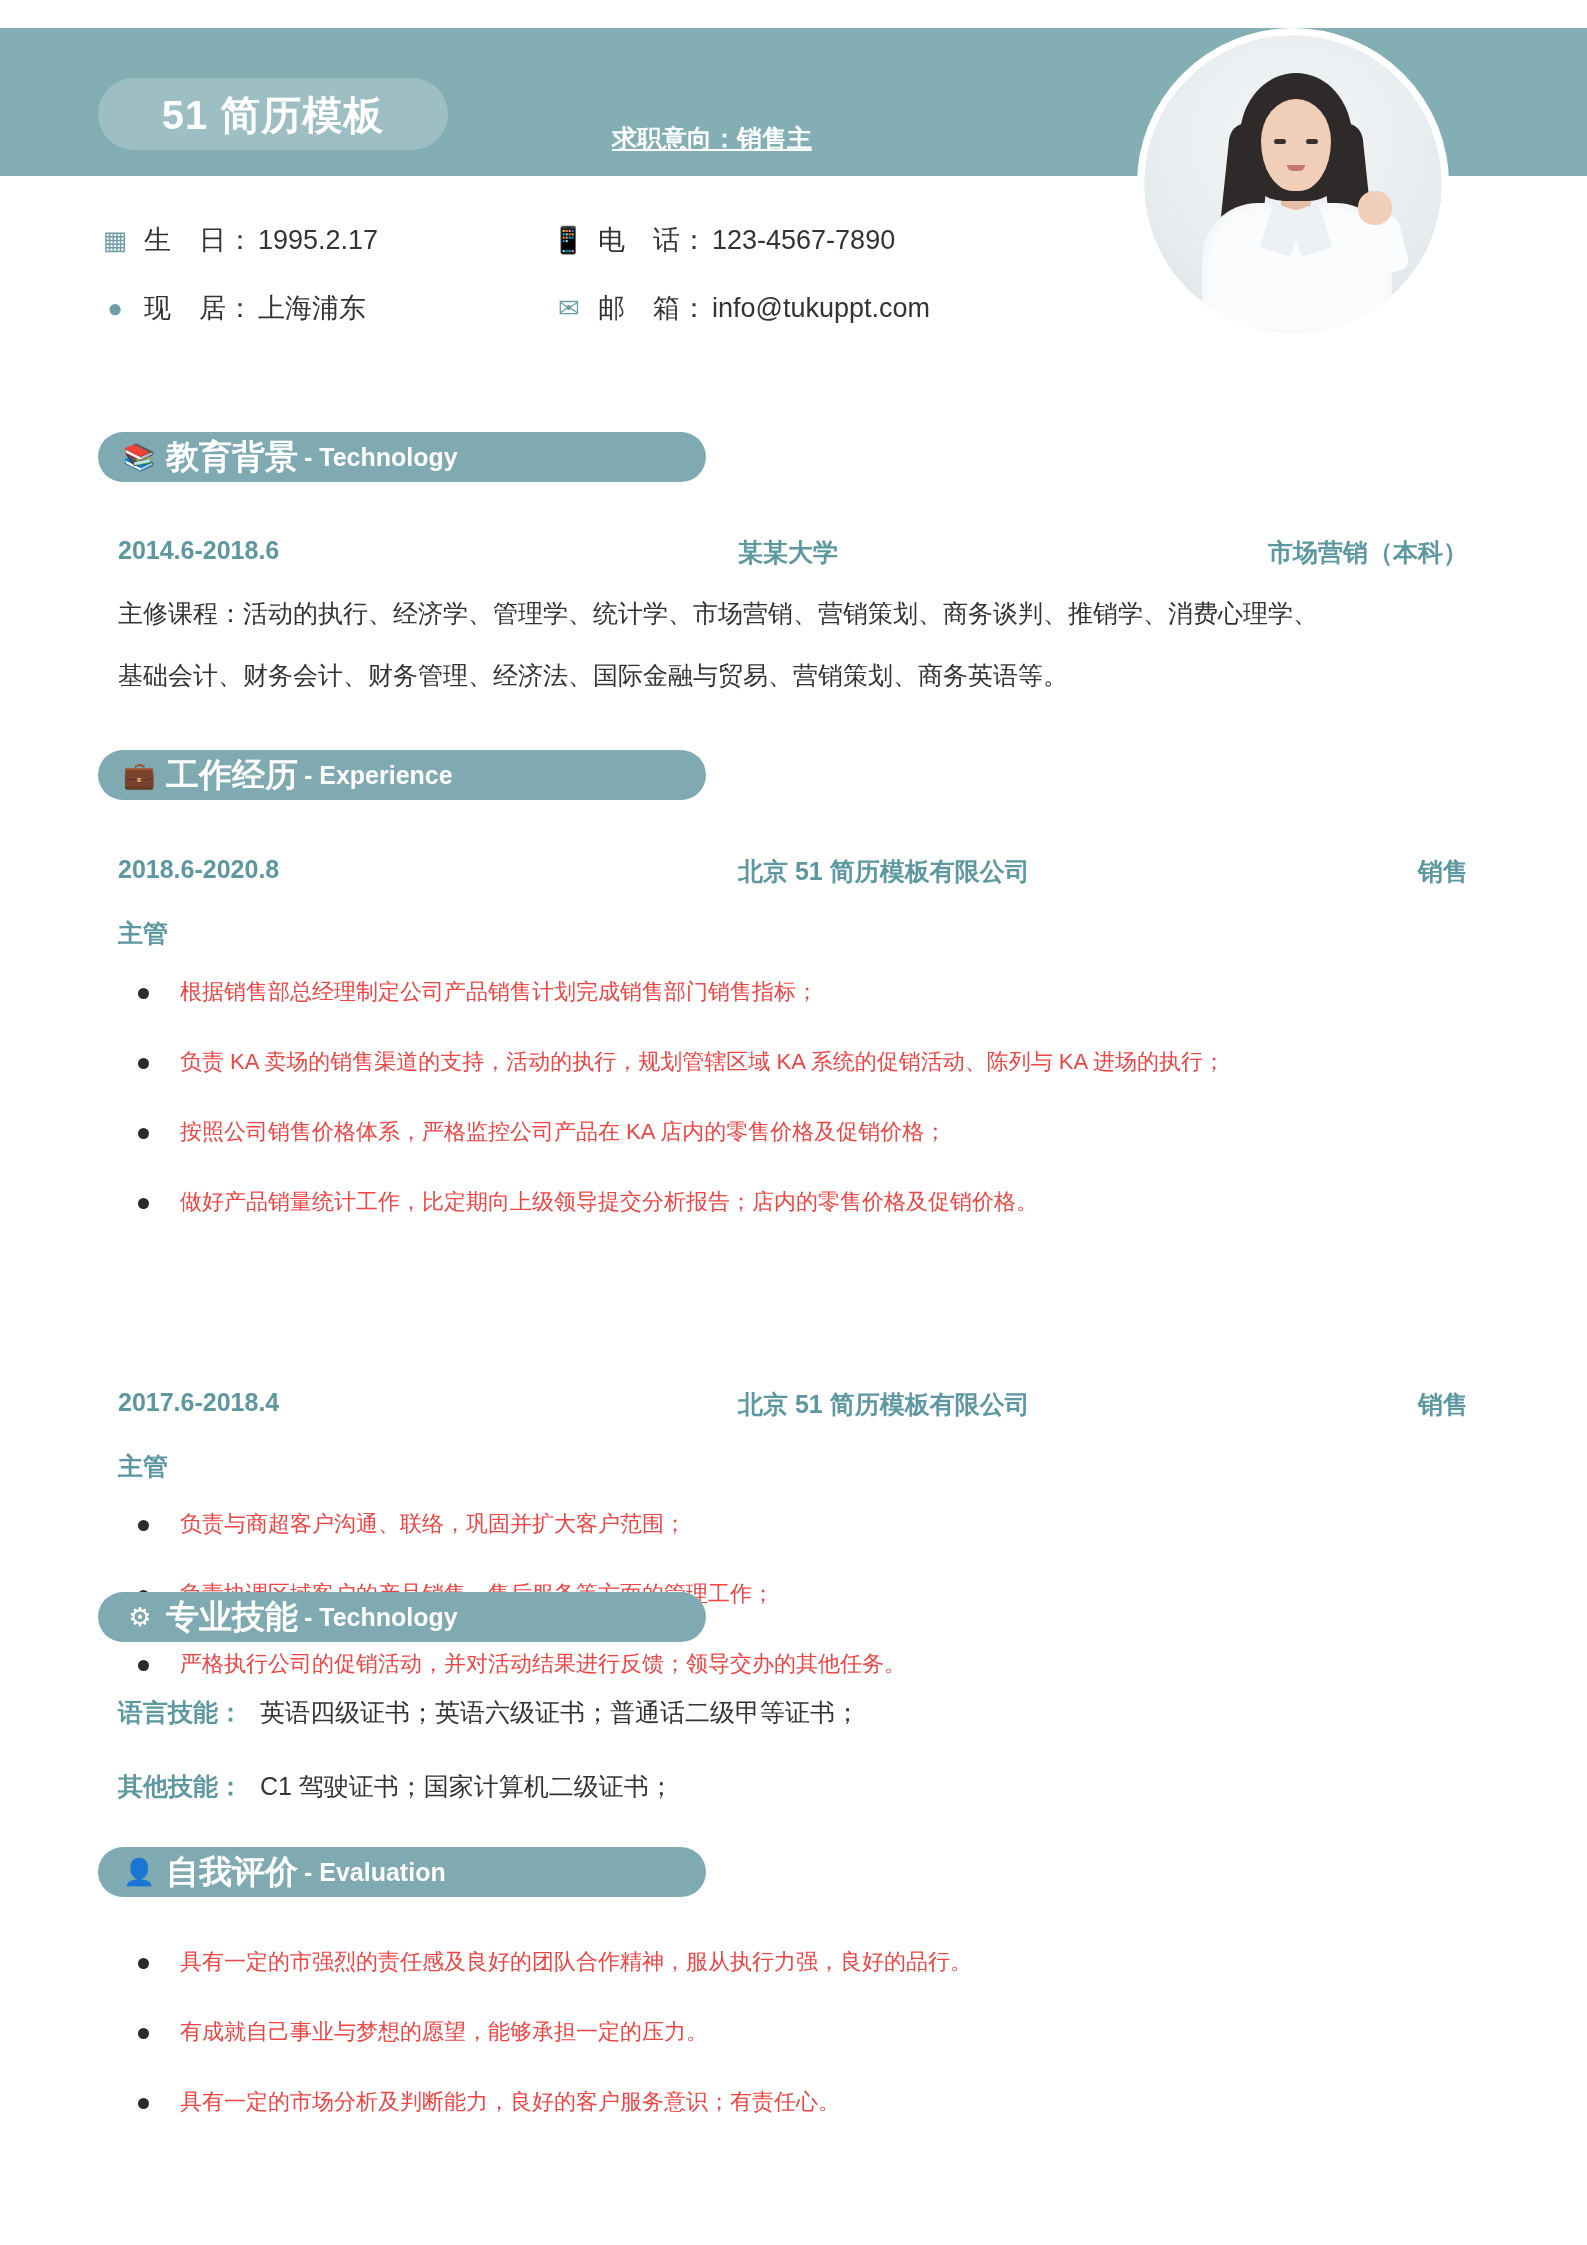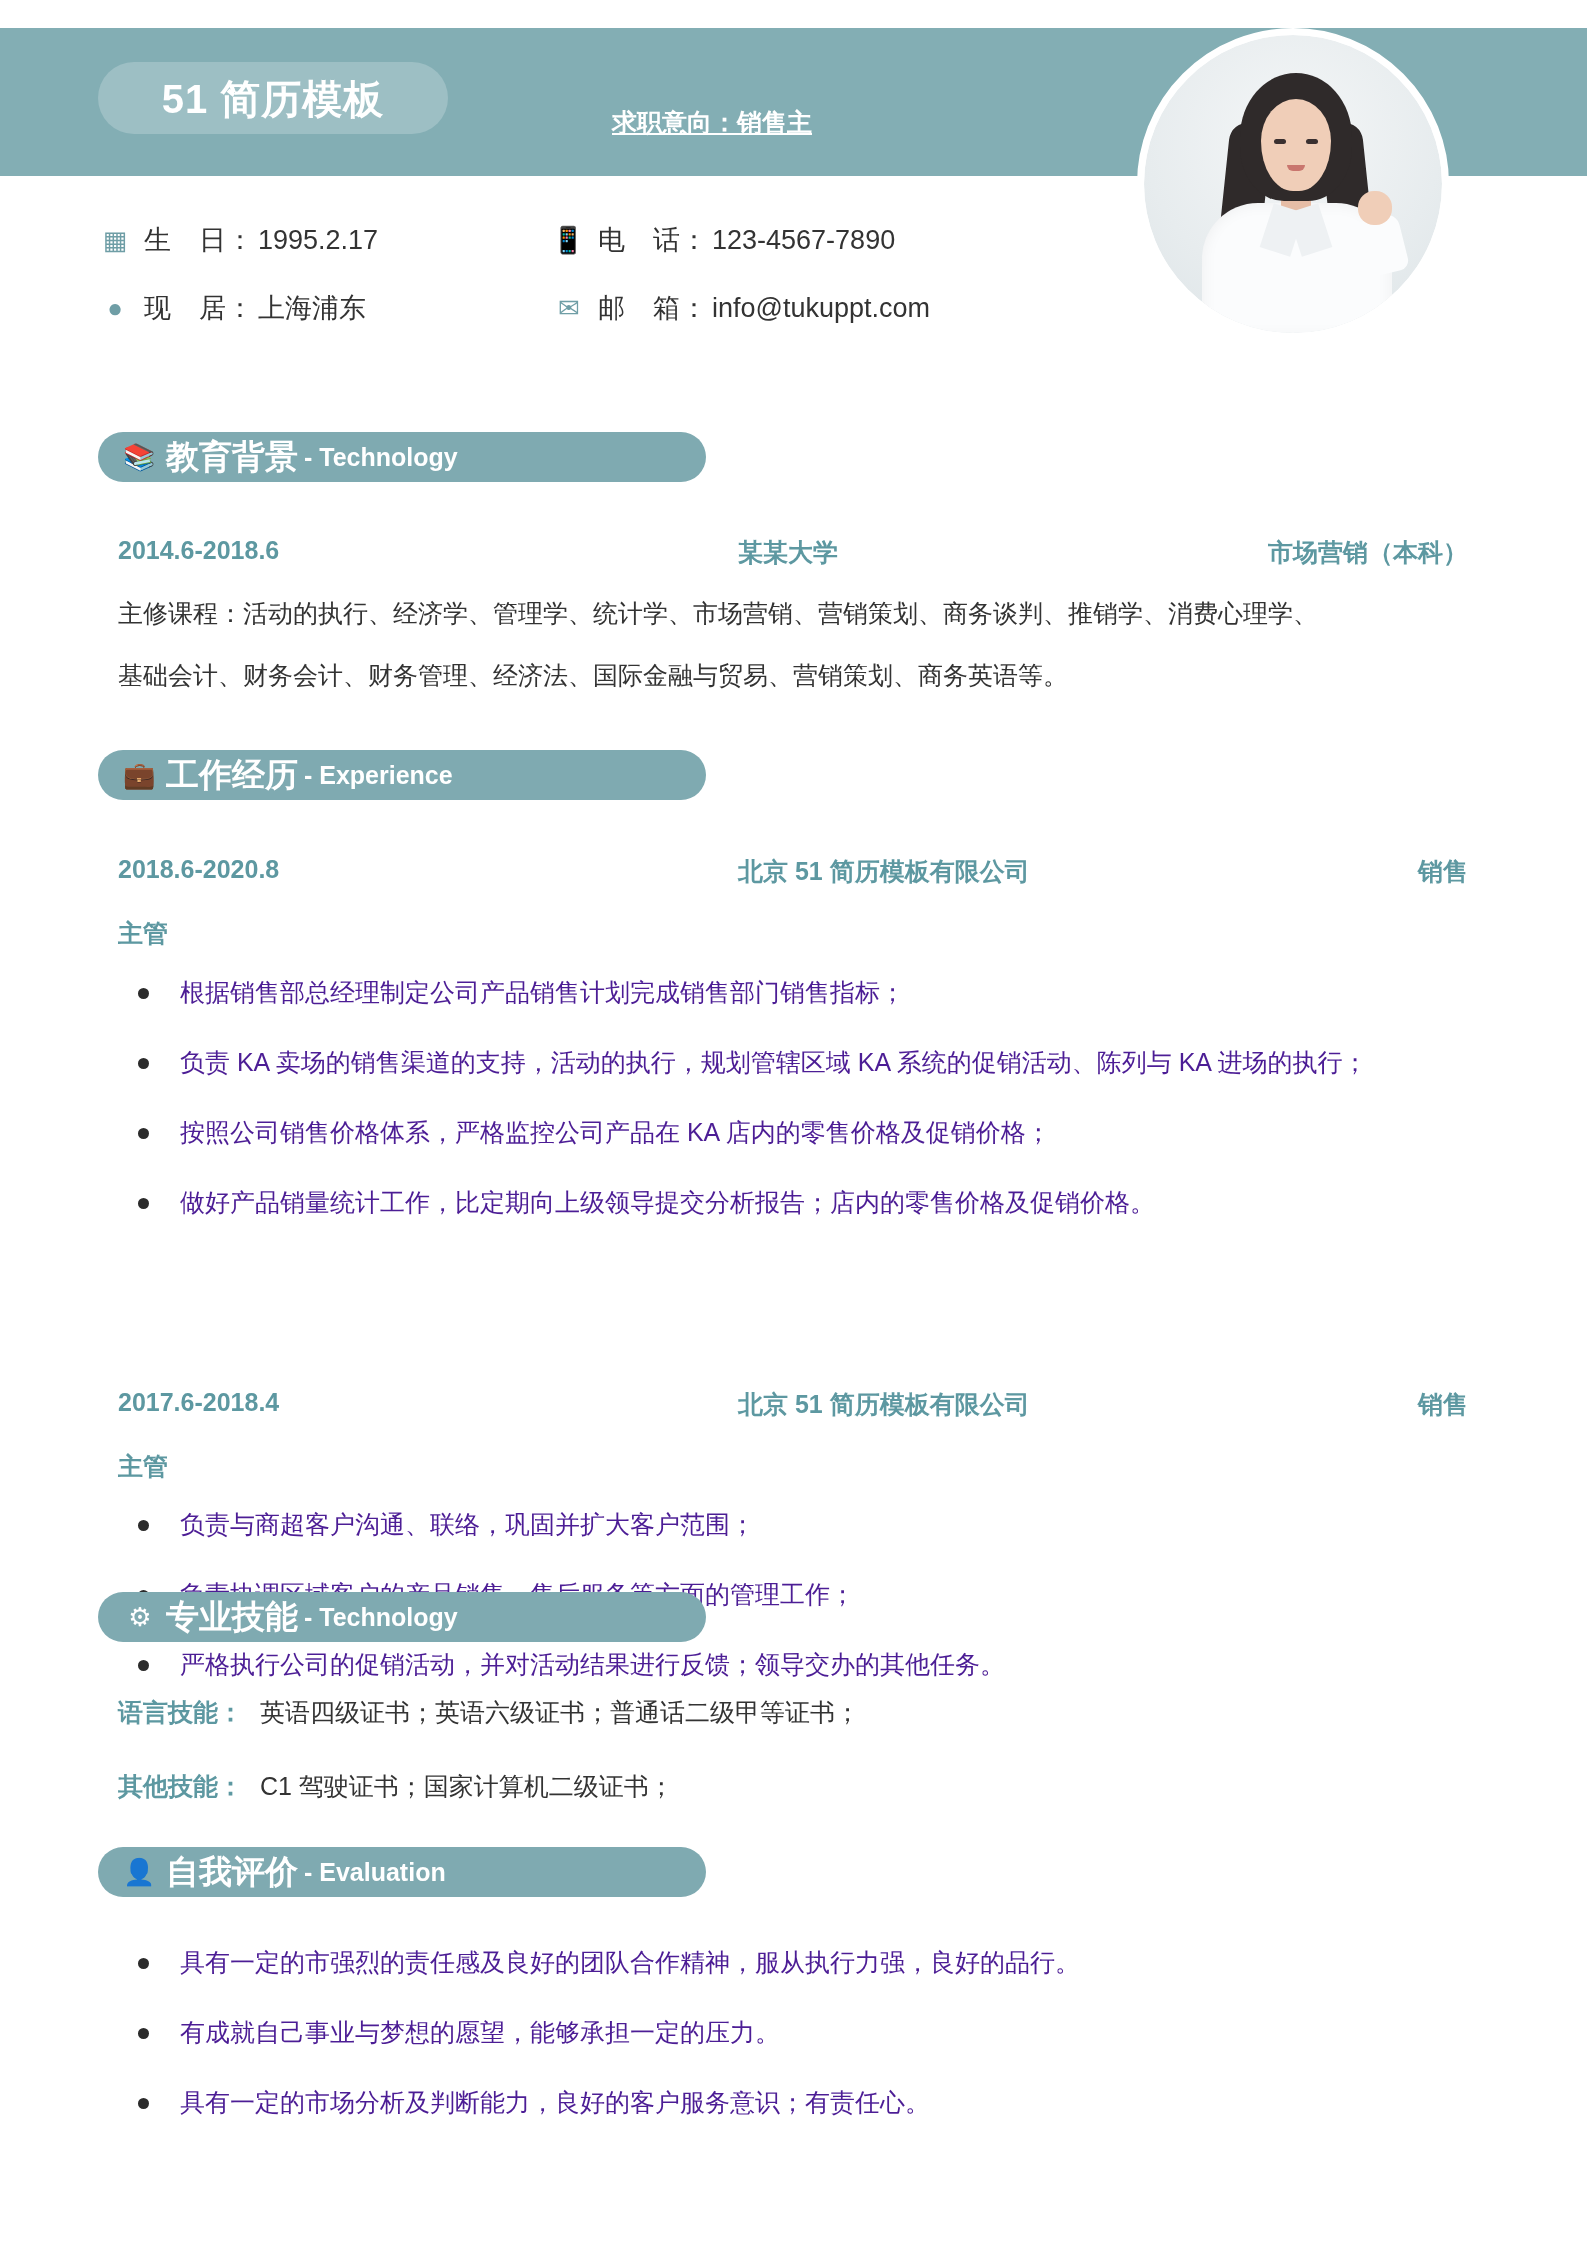--- a/index.html
+++ b/index.html
@@ -24,21 +24,21 @@
     position: absolute;
     left: 0;
     top: 28px;
     width: 1587px;
     height: 148px;
     background: #83aeb4;
   }
   .header-inner {
     position: absolute;
     left: 0;
-    top: 0;
+    top: 16px;
     width: 1587px;
     height: 148px;
   }
   .name-pill {
     position: absolute;
     left: 98px;
     top: 34px;
     width: 350px;
     height: 72px;
     background: #9dbfc4;
@@ -296,23 +296,23 @@
   }
 
   .bullets {
     position: absolute;
     left: 118px;
     width: 1340px;
   }
   .bullet {
     position: relative;
     padding-left: 62px;
-    font-size: 25px;
+    font-size: 22px;
     line-height: 60px;
-    color: #4c1d95;
+    color: #ef4444;
     margin-bottom: 10px;
   }
   .bullet:before {
     content: "";
     position: absolute;
     left: 20px;
     top: 26px;
     width: 11px;
     height: 11px;
     background: #2b2b2b;

